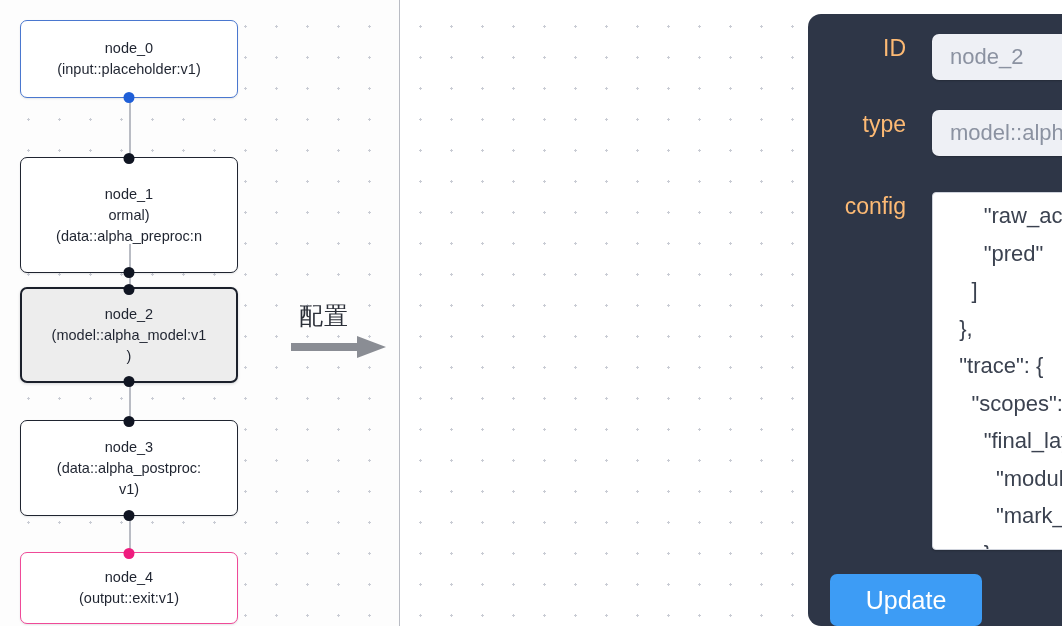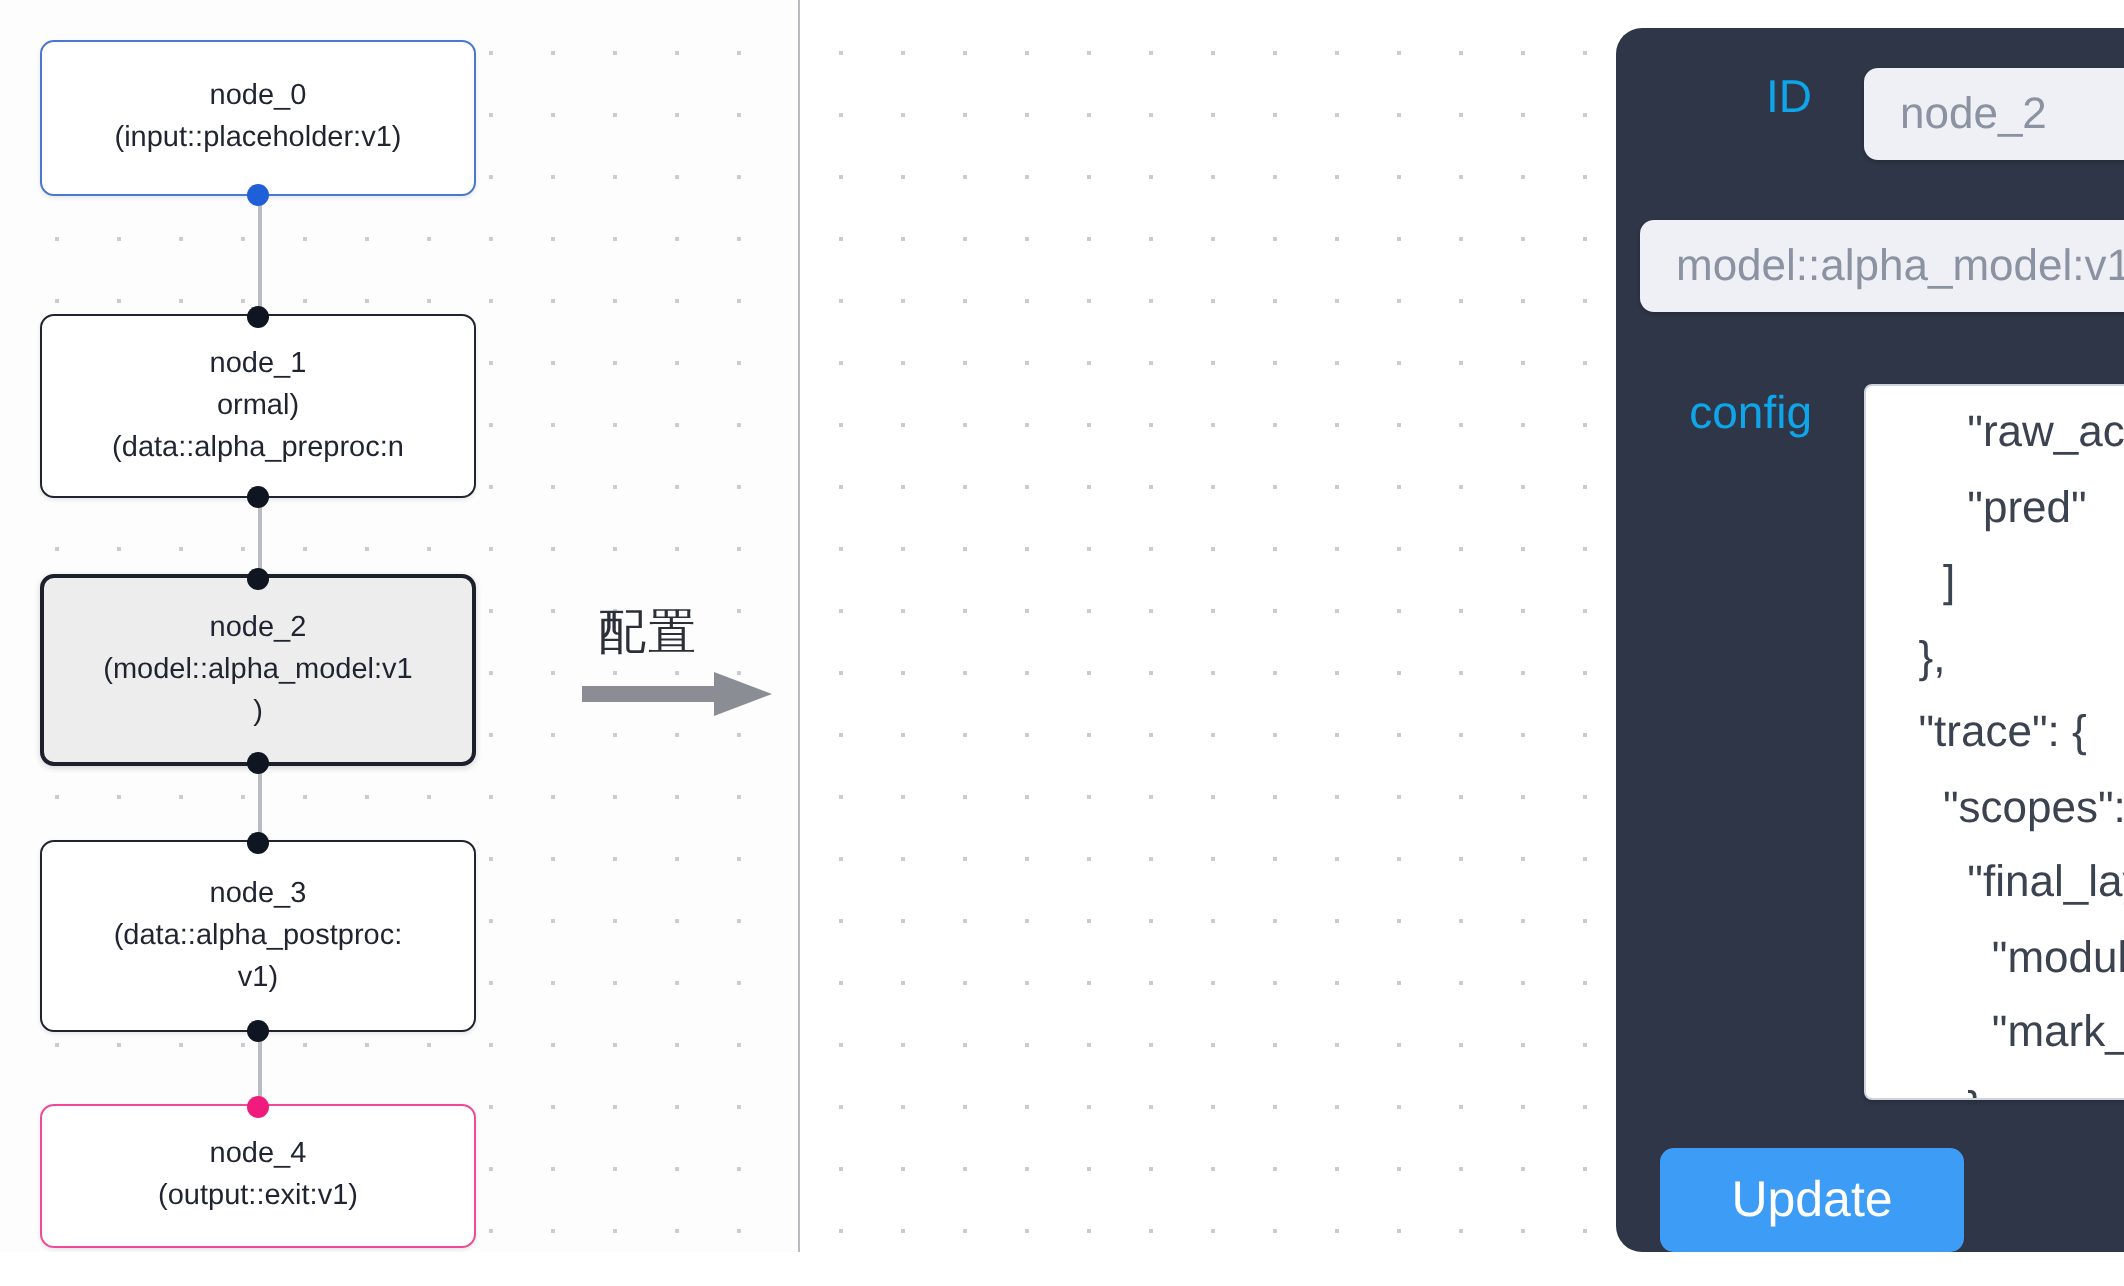--- a/index.html
+++ b/index.html
@@ -57,21 +57,21 @@
   .node-input  { border-color: #4a77cf; }
   .node-output { border-color: #ef4a98; }
   .node-selected {
     background: #ededed;
     border-color: #1b202b;
     border-width: 2px;
     box-shadow: 0 1px 3px rgba(20,25,40,.18);
   }
 
   #node-0 { left: 20px; top: 20px;  height: 78px; }
-  #node-1 { left: 20px; top: 157px; height: 92px; }
+  #node-1 { left: 20px; top: 157px; height: 116px; }
   #node-2 { left: 20px; top: 287px; height: 96px; }
   #node-3 { left: 20px; top: 420px; height: 96px; justify-content: center; }
   #node-4 { left: 20px; top: 552px; height: 72px; }
 
   .handle {
     position: absolute;
     width: 11px; height: 11px;
     border-radius: 50%;
     background: #101522;
     left: 50%;
@@ -138,21 +138,21 @@
   .field-row {
     position: absolute;
     display: flex;
     align-items: flex-start;
   }
   .field-label {
     width: 112px;
     text-align: right;
     padding-right: 26px;
     box-sizing: border-box;
-    color: #0ea5e9;
+    color: #fdba74;
     font-size: 23px;
     line-height: 28px;
   }
   .field-input {
     box-sizing: border-box;
     background: #eef0f5;
     border: none;
     border-radius: 7px;
     color: #8b92a1;
     font-size: 22px;
@@ -288,20 +288,21 @@
   <div id="panel-backdrop">
 
     <div id="config-panel">
 
       <div class="field-row" id="row-id">
         <div class="field-label">ID</div>
         <input class="field-input" type="text" value="node_2" style="">
       </div>
 
       <div class="field-row" id="row-type">
+        <div class="field-label">type</div>
         <input class="field-input" type="text" value="model::alpha_model:v1" style="">
       </div>
 
       <div class="field-row" id="row-config">
         <div class="field-label">config</div>
         <div id="config-textarea-wrap">
           <textarea id="config-textarea" style="">      "raw_action",
       "pred"
     ]
   },

